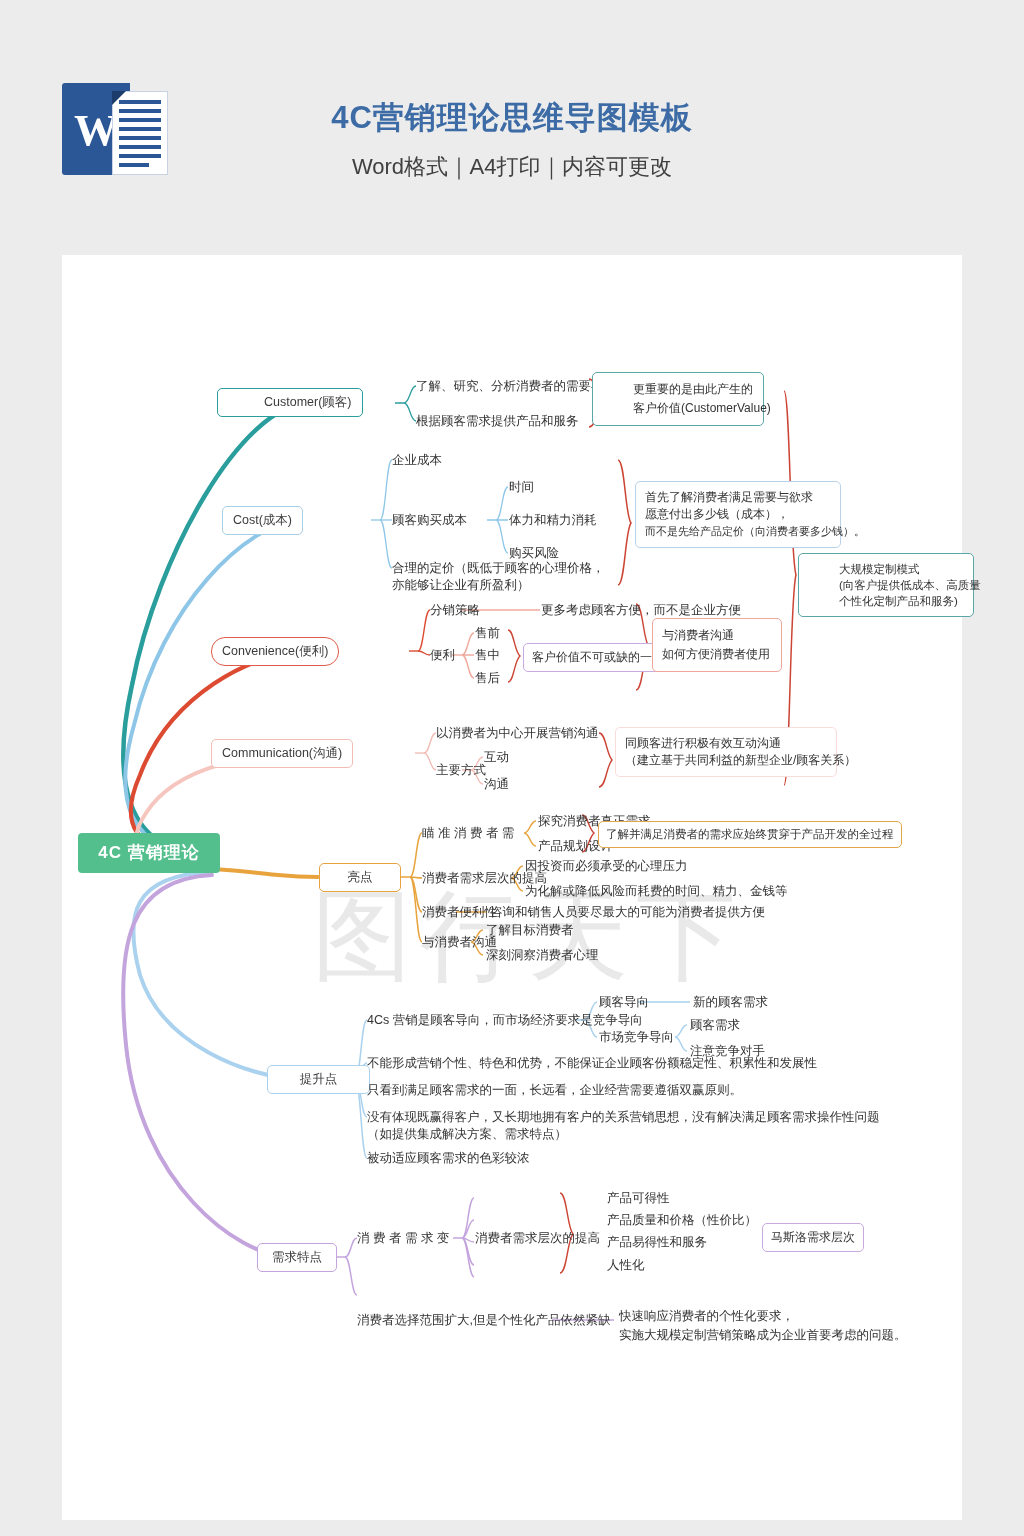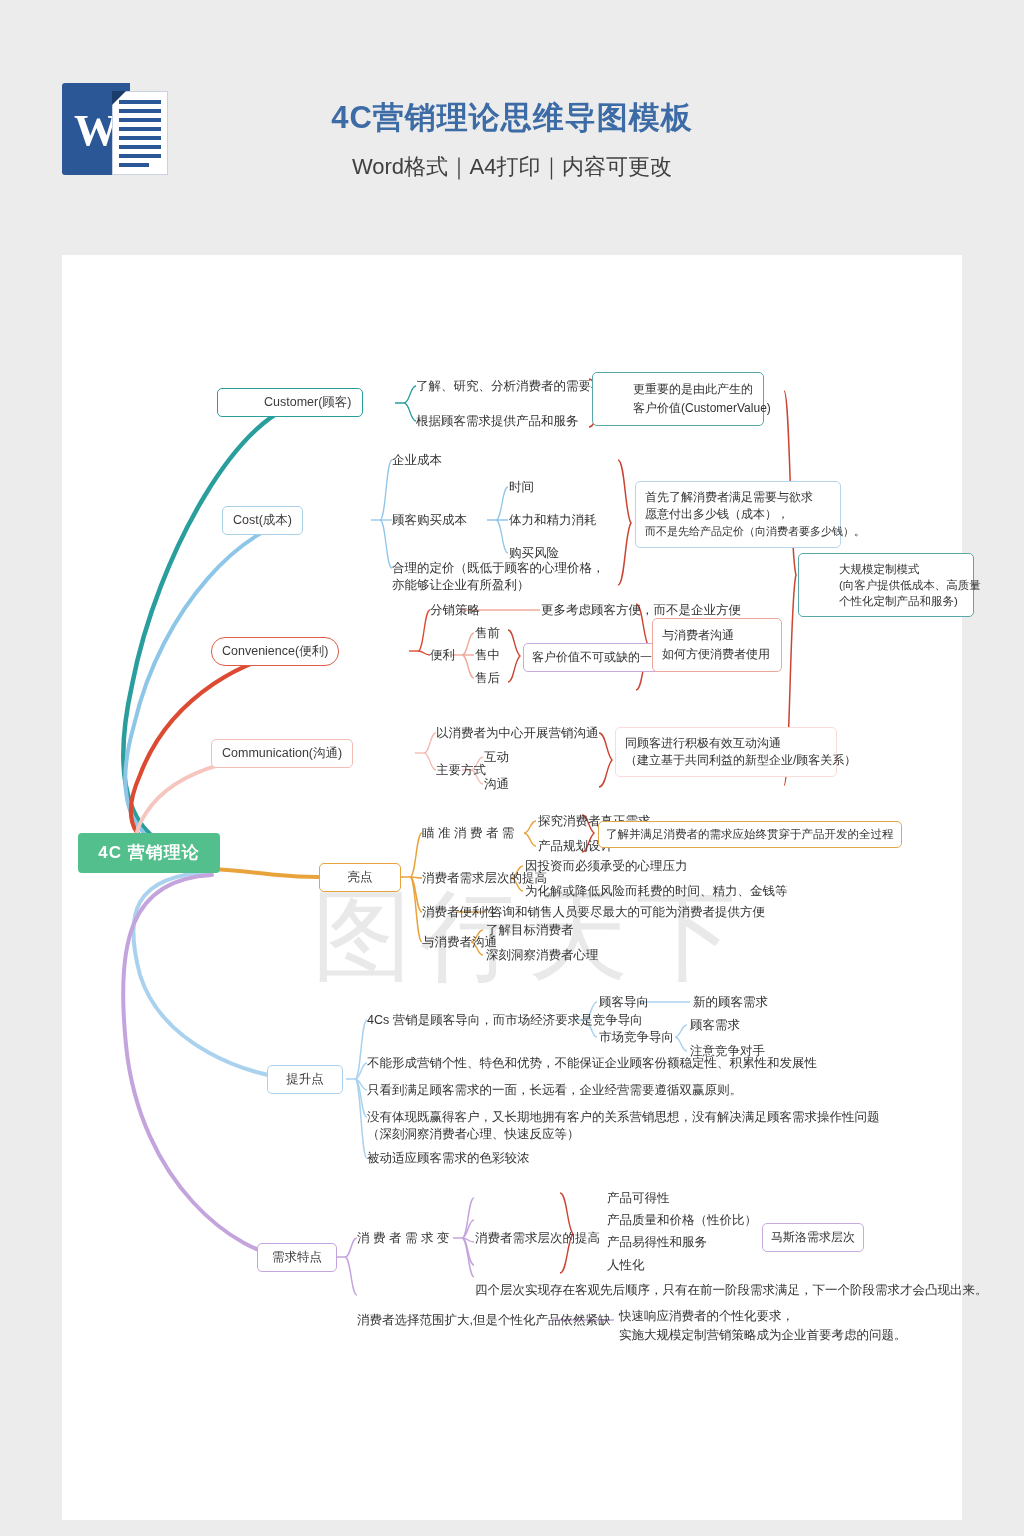--- a/index.html
+++ b/index.html
@@ -255,45 +255,44 @@
   <div class="node txt" style="left:463px;top:603px">因投资而必须承受的心理压力</div>
   <div class="node txt" style="left:463px;top:628px">为化解或降低风险而耗费的时间、精力、金钱等</div>
 
   <div class="node txt" style="left:360px;top:649px">消费者便利性</div>
   <div class="node txt" style="left:428px;top:649px">咨询和销售人员要尽最大的可能为消费者提供方便</div>
 
   <div class="node txt" style="left:360px;top:679px">与消费者沟通</div>
   <div class="node txt" style="left:424px;top:667px">了解目标消费者</div>
   <div class="node txt" style="left:424px;top:692px">深刻洞察消费者心理</div>
 
-  <div class="node l1 lblue" style="left:205px;top:810px;width:76px">提升点</div>
+  <div class="node l1 lblue" style="left:205px;top:810px;width:103px">提升点</div>
   <div class="node txt" style="left:305px;top:757px">4Cs 营销是顾客导向，而市场经济要求是竞争导向</div>
   <div class="node txt" style="left:537px;top:739px">顾客导向</div>
   <div class="node txt" style="left:631px;top:739px">新的顾客需求</div>
   <div class="node txt" style="left:537px;top:774px">市场竞争导向</div>
   <div class="node txt" style="left:628px;top:762px">顾客需求</div>
   <div class="node txt" style="left:628px;top:788px">注意竞争对手</div>
 
   <div class="node txt" style="left:305px;top:800px">不能形成营销个性、特色和优势，不能保证企业顾客份额稳定性、积累性和发展性</div>
   <div class="node txt" style="left:305px;top:827px">只看到满足顾客需求的一面，长远看，企业经营需要遵循双赢原则。</div>
   <div class="node txt" style="left:305px;top:854px;line-height:17px">
     <div>没有体现既赢得客户，又长期地拥有客户的关系营销思想，没有解决满足顾客需求操作性问题</div>
-    <div>（深刻洞察消费者心理、快速反应等）</div>
+    <div>（如提供集成解决方案、需求特点）</div>
   </div>
   <div class="node txt" style="left:305px;top:895px">被动适应顾客需求的色彩较浓</div>
 
   <div class="node l1 purple" style="left:195px;top:988px;width:80px">需求特点</div>
   <div class="node txt" style="left:295px;top:975px">消 费 者 需 求 变</div>
   <div class="node txt" style="left:413px;top:975px">消费者需求层次的提高</div>
   <div class="node txt" style="left:545px;top:935px">产品可得性</div>
   <div class="node txt" style="left:545px;top:957px">产品质量和价格（性价比）</div>
   <div class="node txt" style="left:545px;top:979px">产品易得性和服务</div>
   <div class="node txt" style="left:545px;top:1002px">人性化</div>
   <div class="node cal purple" style="left:515px;top:968px;padding:4px 8px;left:700px">马斯洛需求层次</div>
-  <div class="node txt" style="left:413px;top:1027px">四个层次实现存在客观先后顺序，只有在前一阶段需求满足，下一个阶段需求才会凸现出来。</div>
 
   <div class="node txt" style="left:295px;top:1057px">消费者选择范围扩大,但是个性化产品依然紧缺</div>
   <div class="node txt" style="left:557px;top:1052px;line-height:19px">
     <div>快速响应消费者的个性化要求，</div>
     <div>实施大规模定制营销策略成为企业首要考虑的问题。</div>
   </div>
 
  </div>
 </div>
 

